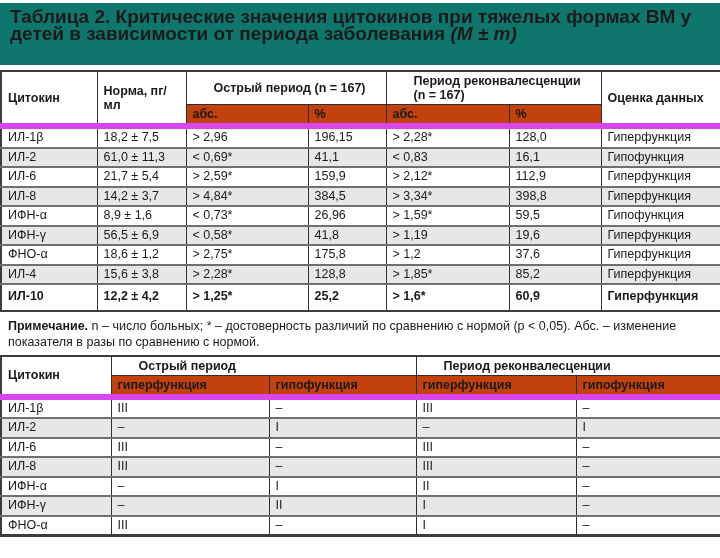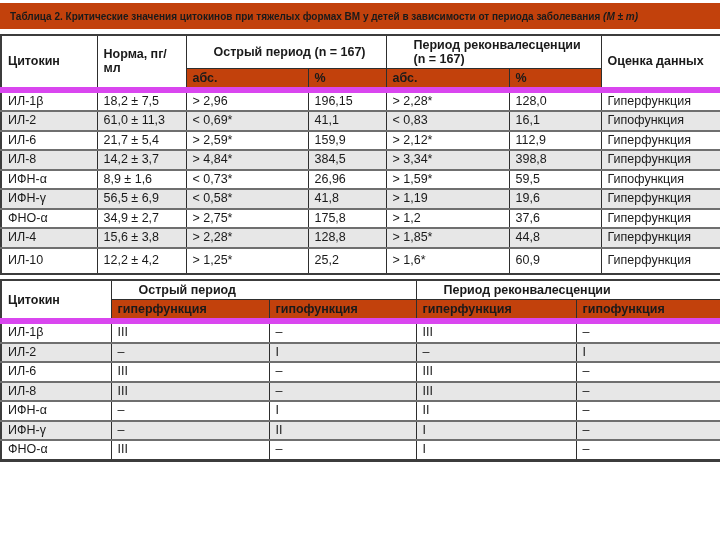--- a/index.html
+++ b/index.html
@@ -11,23 +11,23 @@
     color: #1a1a1a;
     -webkit-font-smoothing: antialiased;
   }
   .page {
     width: 720px;
     height: 558px;
     background: #ffffff;
     overflow: hidden;
   }
   .title-band {
-    background: #c2410c;
-    padding: 6px 14px 3px 10px;
-    font-size: 10px;
+    background: #0f766e;
+    padding: 6px 14px 23px 10px;
+    font-size: 19px;
     font-weight: bold;
     line-height: 16.5px;
   }
   .title-band.first { margin-top: 3px; }
   .title-band.second { margin-top: 9px; }
   .title-math { font-style: italic; }
   table {
     width: 720px;
     table-layout: fixed;
     border-collapse: collapse;
@@ -49,21 +49,21 @@
     border-bottom: 6px solid #d946ef;
     vertical-align: middle;
     line-height: 14px;
     padding-top: 2px;
     padding-bottom: 2px;
   }
   thead th.group { border-bottom: 1px solid #2e2e2e; padding-left: 27px; }
   thead th.sub { background: #c2410c; }
   tbody td { border-top: 2px solid #6f6f6f; line-height: 14.5px; }
   tbody tr:nth-child(even) { background: #e7e7e7; }
-  .t2 tbody tr:last-child td { padding-top: 4px; padding-bottom: 6px; }
+  .t2 tbody tr:last-child td { padding-top: 4px; padding-bottom: 6px; font-weight: bold; }
   .note {
     padding: 6px 10px 0 8px;
     font-size: 12.5px;
     line-height: 16.5px;
   }
   .note-label { font-weight: bold; }
 </style>
 </head>
 <body>
 
@@ -148,48 +148,51 @@
           <td>ИФН-γ</td>
           <td>56,5 ± 6,9</td>
           <td>&lt; 0,58*</td>
           <td>41,8</td>
           <td>&gt; 1,19</td>
           <td>19,6</td>
           <td>Гиперфункция</td>
         </tr>
         <tr>
           <td>ФНО-α</td>
-          <td>34,9 ± 2,7</td>
+          <td>18,6 ± 1,2</td>
           <td>&gt; 2,75*</td>
           <td>175,8</td>
           <td>&gt; 1,2</td>
           <td>37,6</td>
           <td>Гиперфункция</td>
         </tr>
         <tr>
           <td>ИЛ-4</td>
           <td>15,6 ± 3,8</td>
           <td>&gt; 2,28*</td>
           <td>128,8</td>
           <td>&gt; 1,85*</td>
-          <td>44,8</td>
+          <td>85,2</td>
           <td>Гиперфункция</td>
         </tr>
         <tr>
           <td>ИЛ-10</td>
           <td>12,2 ± 4,2</td>
           <td>&gt; 1,25*</td>
           <td>25,2</td>
           <td>&gt; 1,6*</td>
           <td>60,9</td>
           <td>Гиперфункция</td>
         </tr>
       </tbody>
   </table>
 
+  <div class="note">
+    <span class="note-label">Примечание.</span><span> n – число больных; * – достоверность различий по сравнению с нормой (p &lt; 0,05). Абс. – изменение показателя в разы по сравнению с нормой.</span>
+  </div>
 
 
   <table class="t3">
     <colgroup>
       <col style="width:110px">
         <col style="width:158px">
         <col style="width:147px">
         <col style="width:160px">
         <col style="width:145px">
     </colgroup>

